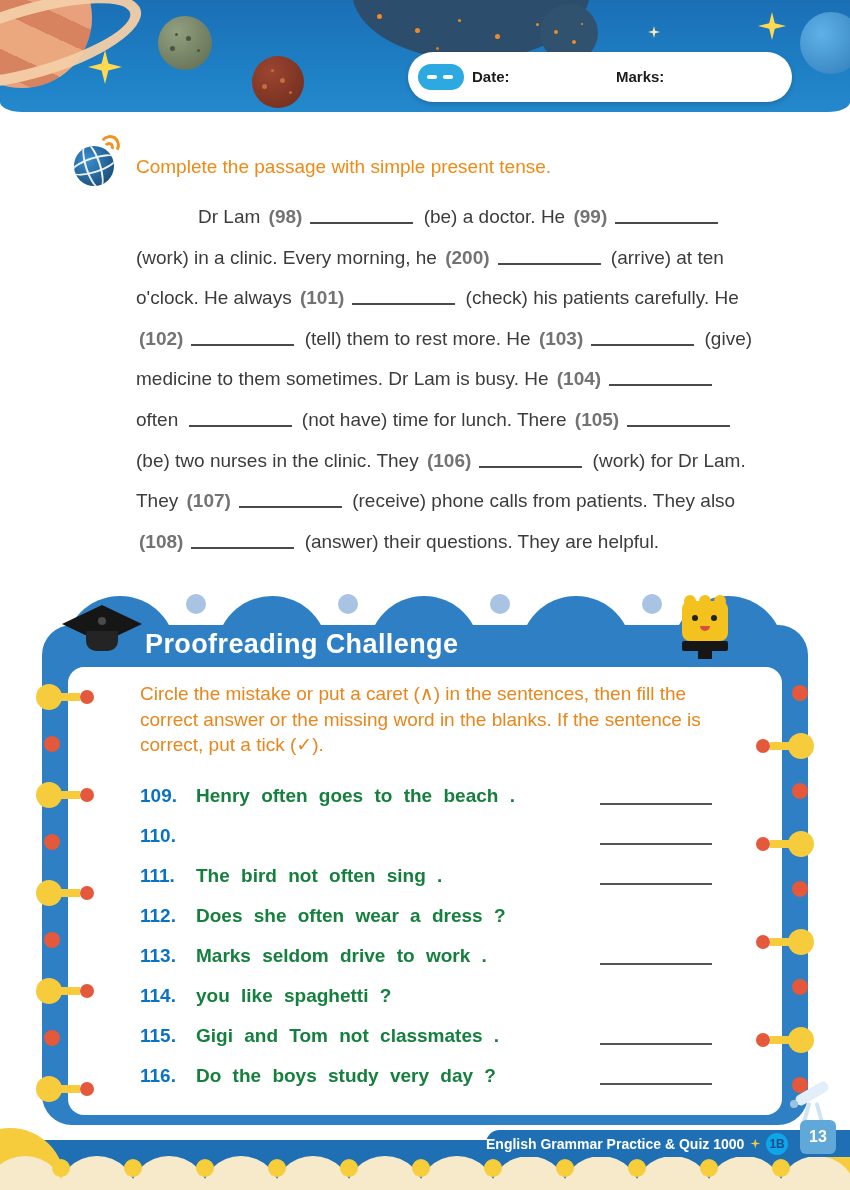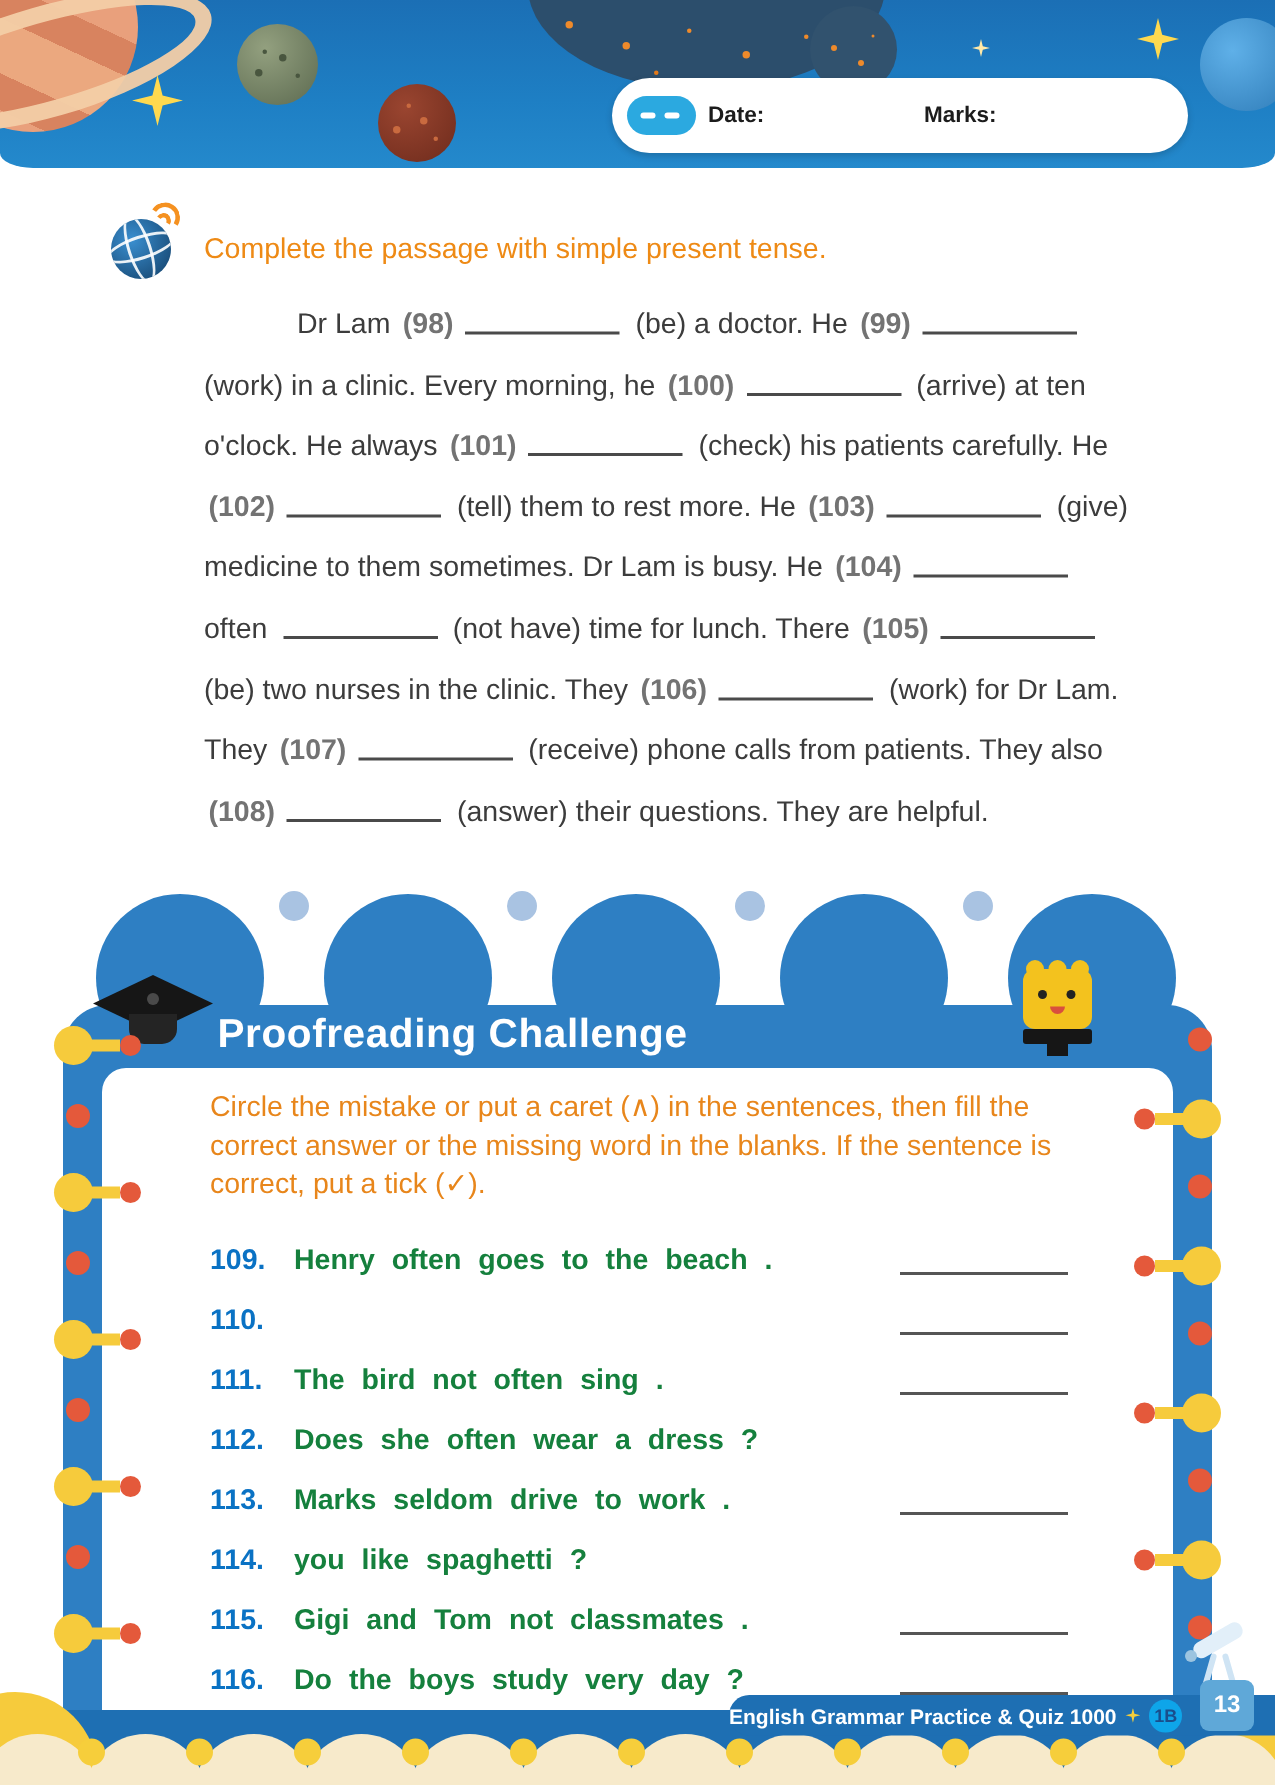--- a/index.html
+++ b/index.html
@@ -61,21 +61,21 @@
   .passage { position:absolute; left:136px; top:197px; width:660px; font-size:19px; color:#3C3C3C; }
   .p-line { height:40.6px; line-height:40.6px; white-space:nowrap; }
   .p-indent { padding-left:62px; }
   .p-num { color:#737373; font-weight:bold; padding:0 3px; }
   .p-blank { display:inline-block; width:103px; height:13px; border-bottom:2px solid #4A4A4A;
              margin:0 5px; vertical-align:-1px; }
 
   
   .bump { position:absolute; top:596px; width:112px; height:112px; border-radius:50%; background:#2E7FC3; }
   .top-dot { position:absolute; top:594px; width:20px; height:20px; border-radius:50%; background:#A9C3E2; }
-  .pf-container { position:absolute; left:42px; top:670px; width:766px; height:500px; background:#2E7FC3; border-radius:30px; }
+  .pf-container { position:absolute; left:42px; top:625px; width:766px; height:500px; background:#2E7FC3; border-radius:30px; }
   .pf-title { position:absolute; left:103px; top:4px; font-size:27px; font-weight:800; color:#fff; letter-spacing:.4px; }
   .cap { position:absolute; left:20px; top:-22px; width:80px; height:56px; }
   .cap-board { position:absolute; left:0; top:2px; width:80px; height:38px; background:#161616;
                clip-path:polygon(50% 0,100% 50%,50% 100%,0 50%); }
   .cap-base { position:absolute; left:24px; top:28px; width:32px; height:20px; background:#242424; border-radius:0 0 10px 10px; }
   .cap-btn { position:absolute; left:36px; top:14px; width:8px; height:8px; border-radius:50%; background:#4A4A4A; }
   .robot { position:absolute; left:640px; top:-30px; width:46px; height:66px; }
   .rb-bump { position:absolute; top:0; width:12px; height:12px; border-radius:50%; background:#F3C21E; }
   .b1{left:2px;} .b2{left:17px;} .b3{left:32px;}
   .rb-body { position:absolute; left:0; top:6px; width:46px; height:40px; background:#F3C21E; border-radius:8px; }
@@ -157,21 +157,21 @@
     <span class="globe">
         <span class="mer1"></span>
         <span class="mer2"></span>
       </span>
     <span class="wave w1"></span>
       <span class="wave w2"></span>
   </div>
   <div class="instruction">Complete the passage with simple present tense.</div>
   <div class="passage">
       <div class="p-line p-indent"><span>Dr Lam </span><span class="p-num">(98)</span><span class="p-blank"></span><span> (be) a doctor. He </span><span class="p-num">(99)</span><span class="p-blank"></span></div>
-      <div class="p-line"><span>(work) in a clinic. Every morning, he </span><span class="p-num">(100)</span><span class="p-blank"></span><span> (arrive) at ten</span></div>
+      <div class="p-line"><span>(work) in a clinic. Every morning, he </span><span class="p-num">(200)</span><span class="p-blank"></span><span> (arrive) at ten</span></div>
       <div class="p-line"><span>o'clock. He always </span><span class="p-num">(101)</span><span class="p-blank"></span><span> (check) his patients carefully. He</span></div>
       <div class="p-line"><span class="p-num">(102)</span><span class="p-blank"></span><span> (tell) them to rest more. He </span><span class="p-num">(103)</span><span class="p-blank"></span><span> (give)</span></div>
       <div class="p-line"><span>medicine to them sometimes. Dr Lam is busy. He </span><span class="p-num">(104)</span><span class="p-blank"></span></div>
       <div class="p-line"><span>often </span><span class="p-blank"></span><span> (not have) time for lunch. There </span><span class="p-num">(105)</span><span class="p-blank"></span></div>
       <div class="p-line"><span>(be) two nurses in the clinic. They </span><span class="p-num">(106)</span><span class="p-blank"></span><span> (work) for Dr Lam.</span></div>
       <div class="p-line"><span>They </span><span class="p-num">(107)</span><span class="p-blank"></span><span> (receive) phone calls from patients. They also</span></div>
       <div class="p-line"><span class="p-num">(108)</span><span class="p-blank"></span><span> (answer) their questions. They are helpful.</span></div>
     </div>
 
   <div class="bump" style="left:64px"></div>

